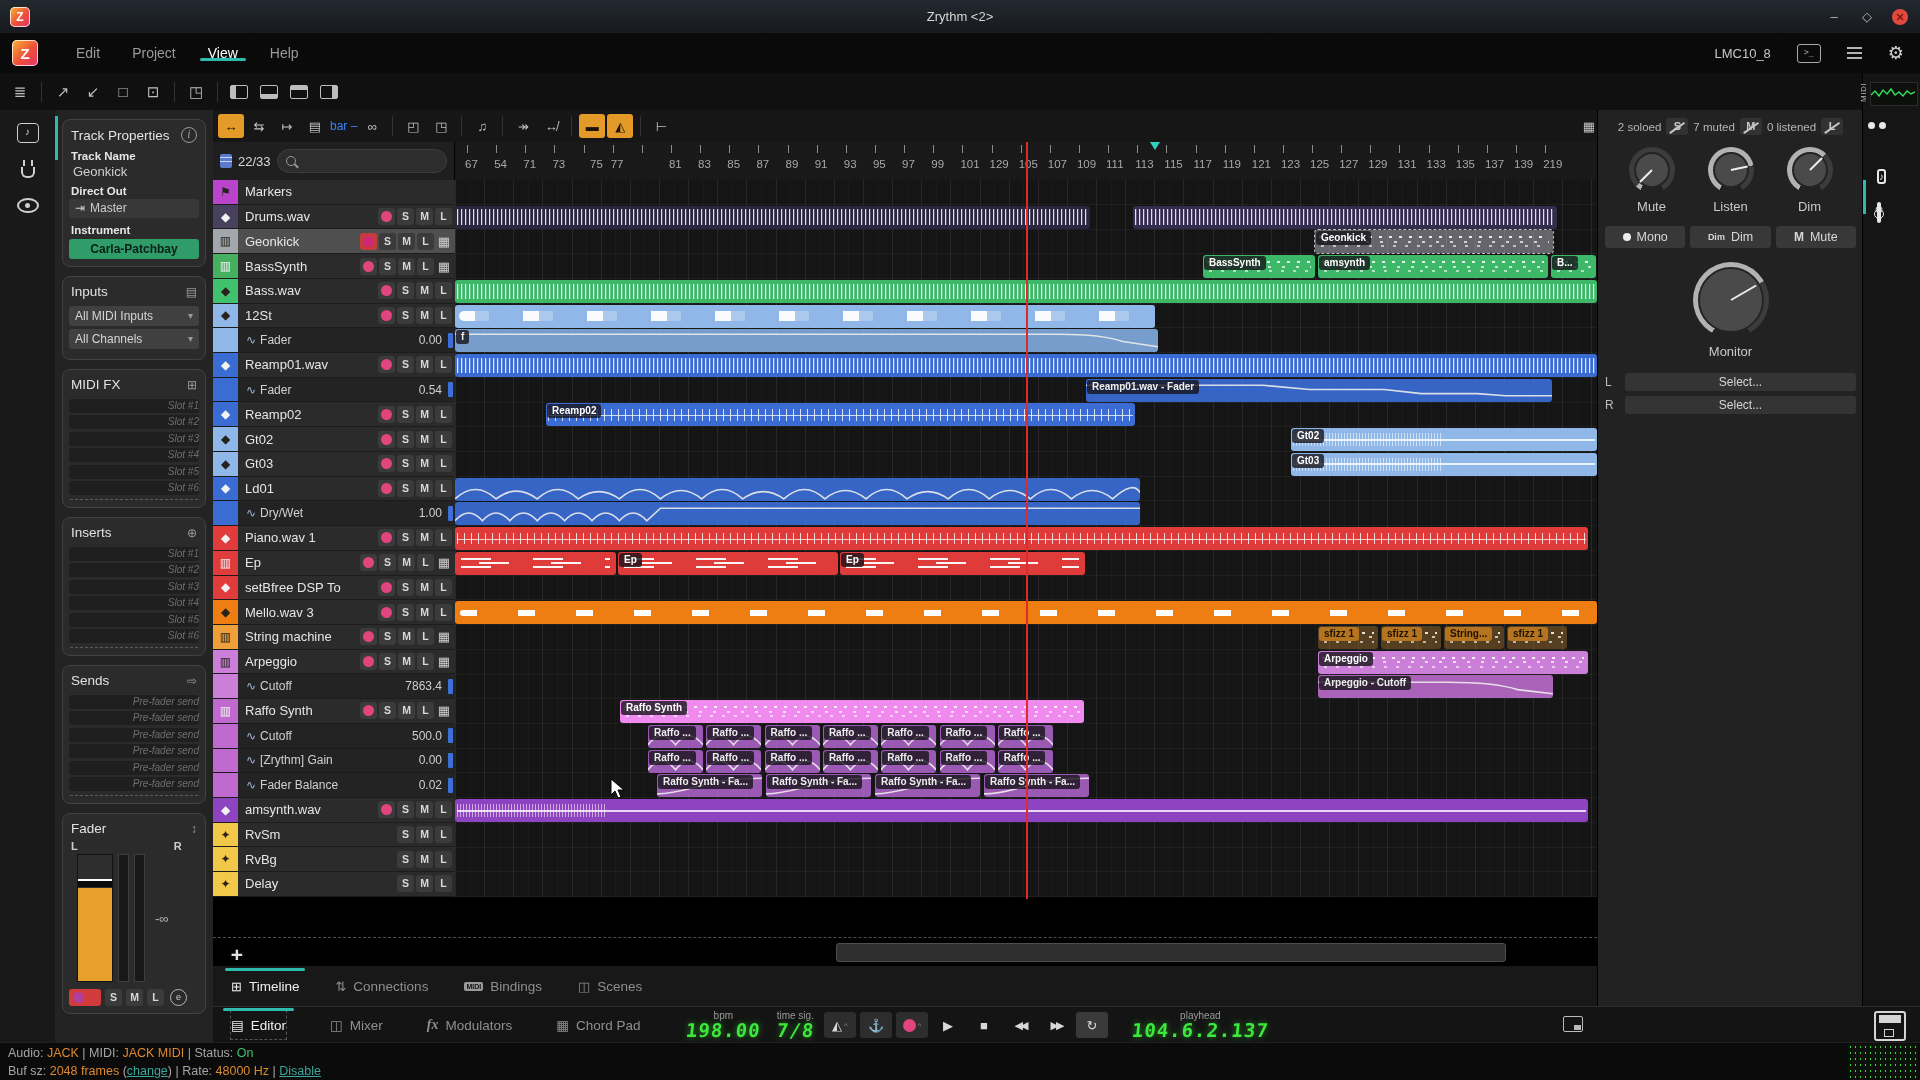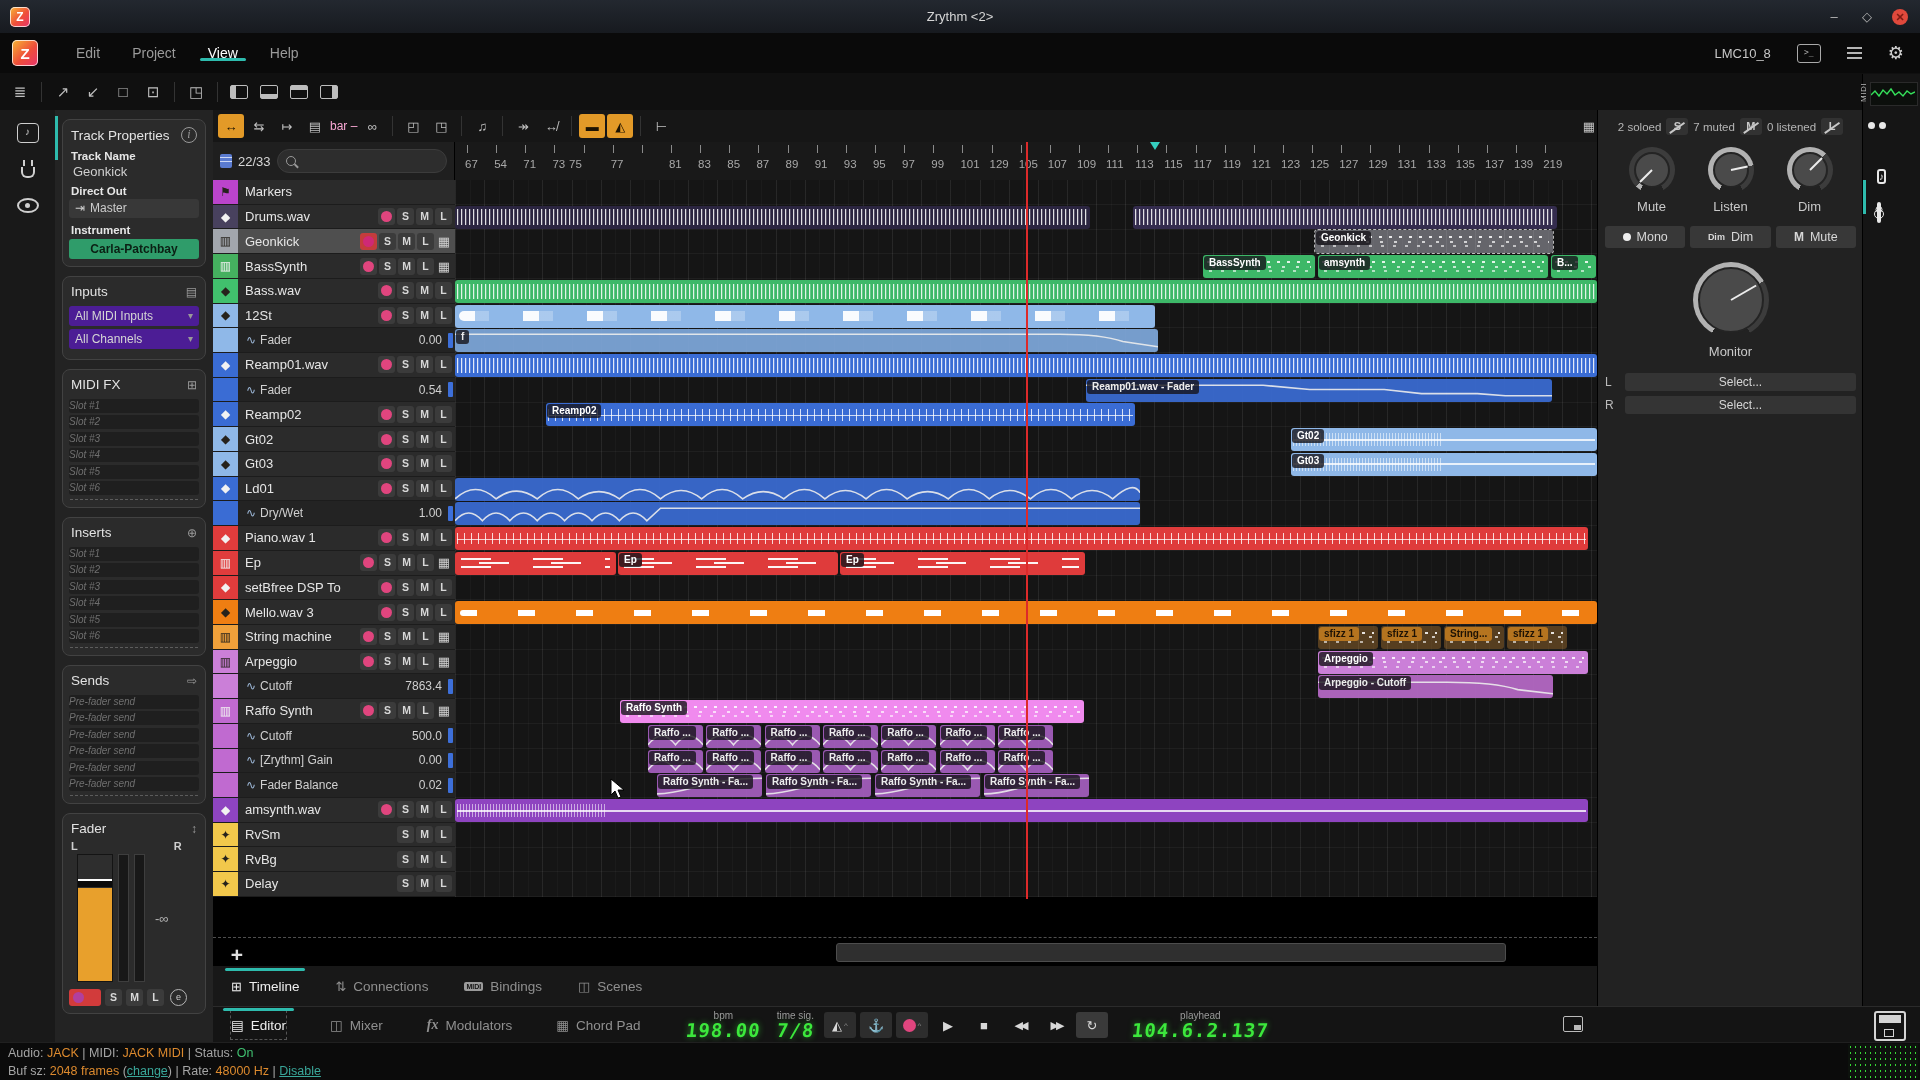--- a/index.html
+++ b/index.html
@@ -58,24 +58,24 @@
   .cardhead{display:flex;align-items:center;font-size:13.5px;color:#e2e2e2;padding:2px 2px 4px;}
   .cardhead .hicon{margin-left:auto;color:#999;font-size:12px;}
   .info-i{width:14px;height:14px;border:1.3px solid #999;border-radius:50%;font-size:9px;line-height:13px;
           text-align:center;color:#bbb;font-family:"Liberation Serif",serif;font-style:italic;}
   .plabel{font-size:11.5px;font-weight:bold;color:#e6e6e6;padding:3px 2px 1px;}
   .pvalue{font-size:13px;color:#cfcfcf;padding:1px 4px 3px;}
   .pbutton{background:#383838;border-radius:3px;height:19px;line-height:19px;font-size:12px;color:#ccc;
            padding:0 6px;margin:1px 0 3px;display:flex;align-items:center;gap:5px;}
   .greenbtn{background:#2f9c6a;color:#0b2014;font-weight:bold;font-size:12px;height:20px;line-height:20px;
             text-align:center;border-radius:3px;margin-top:2px;}
-  .dropdown{background:#4c1d95;border-radius:3px;height:20px;line-height:20px;font-size:12px;color:#d5d5d5;
+  .dropdown{background:#404040;border-radius:3px;height:20px;line-height:20px;font-size:12px;color:#d5d5d5;
             padding:0 6px;margin:3px 0;display:flex;}
   .dropdown .arr{margin-left:auto;color:#999;font-size:10px;}
-  .slot{background:#1f1f1f;border-radius:3px;height:14px;line-height:14px;text-align:left;
+  .slot{background:#1f1f1f;border-radius:3px;height:14px;line-height:14px;text-align:right;
         font-size:10px;font-style:italic;color:#6f6f6f;margin:2.5px 0;}
   .dashend{border-bottom:1px dashed #5c5c5c;margin:4px 1px 0;}
   
   #fadercard .lr{display:flex;font-size:11px;font-weight:bold;color:#cfcfcf;padding:0 2px;}
   #faderbody{display:flex;margin-top:2px;}
   .fadertrack{width:34px;height:126px;background:#2e2e2e;border:1px solid #141414;position:relative;margin-left:8px;}
   .fadertrack .fill{position:absolute;left:0;right:0;bottom:0;top:26%;background:#e8a02c;}
   .fadertrack .hwhite{position:absolute;left:0;right:0;top:19%;height:2px;background:#fff;}
   .fadertrack .hblack{position:absolute;left:0;right:0;top:21%;height:6px;background:#0b0b0b;}
   .meterbar{width:9px;height:126px;background:#181818;border:1px solid #3e3e3e;margin-left:5px;}
@@ -86,21 +86,21 @@
   .smlbtn{width:17px;height:17px;background:#3b3b3b;border-radius:3px;color:#d8d8d8;font-size:10.5px;
           font-weight:bold;text-align:center;line-height:17px;}
   .ebtn{width:15px;height:15px;border:1.5px solid #b5b5b5;border-radius:50%;color:#ccc;font-size:9px;
         line-height:14px;text-align:center;margin-left:2px;}
   
   #centertools{position:absolute;left:213px;top:110px;width:1384px;height:32px;background:#161616;
                border-bottom:1px solid #000;display:flex;align-items:center;gap:2px;padding:0 5px;}
   .ct{min-width:26px;height:24px;display:flex;align-items:center;justify-content:center;color:#c2c2c2;
       font-size:13px;border-radius:3px;gap:3px;}
   .ct.accent{background:#e39a28;color:#1d1302;}
-  .snaptext{font-size:12px;color:#f9a8d4;}
+  .snaptext{font-size:12px;color:#3b82f6;}
   
   #listheader{position:absolute;left:213px;top:142px;width:242px;height:38px;background:#1f1f1f;
               border-right:1px solid #000;display:flex;align-items:center;padding:0 7px;gap:6px;box-sizing:border-box;}
   .docicon{width:12px;height:14px;background:#5a7bd0;border-radius:2px;
            background-image:linear-gradient(transparent 3px,#cdd8f5 3px,#cdd8f5 4.5px,transparent 4.5px,transparent 7px,#cdd8f5 7px,#cdd8f5 8.5px,transparent 8.5px);}
   #trackcount{font-size:13px;color:#d8d8d8;}
   .searchpill{flex:1;height:22px;background:#2d2d2d;border:1px solid #3c3c3c;border-radius:12px;
               display:flex;align-items:center;padding-left:8px;}
   .mag{width:8px;height:8px;border:1.5px solid #999;border-radius:50%;position:relative;}
   .mag::after{content:"";position:absolute;width:5px;height:1.5px;background:#999;transform:rotate(45deg);right:-4px;bottom:-1px;}
@@ -811,21 +811,21 @@
 <div id="ruler">
     <div class="rtick" style="left: 12px;"></div>
     <span class="rnum" style="left: 10px;">67</span>
     <div class="rtick" style="left: 41.14px;"></div>
     <span class="rnum" style="left: 39.14px;">54</span>
     <div class="rtick" style="left: 70.28px;"></div>
     <span class="rnum" style="left: 68.28px;">71</span>
     <div class="rtick" style="left: 99.42px;"></div>
     <span class="rnum" style="left: 97.42px;">73</span>
     <div class="rtick" style="left: 128.56px;"></div>
-    <span class="rnum" style="left: 114px;">75</span>
+    <span class="rnum" style="left: 135px;">75</span>
     <div class="rtick" style="left: 157.7px;"></div>
     <span class="rnum" style="left: 155.7px;">77</span>
     <div class="rtick" style="left: 186.84px;"></div>
     <span class="rnum" style="left: 184.84px; margin-top: 30px;">79</span>
     <div class="rtick" style="left: 215.98px;"></div>
     <span class="rnum" style="left: 213.98px;">81</span>
     <div class="rtick" style="left: 245.12px;"></div>
     <span class="rnum" style="left: 243.12px;">83</span>
     <div class="rtick" style="left: 274.26px;"></div>
     <span class="rnum" style="left: 272.26px;">85</span>

